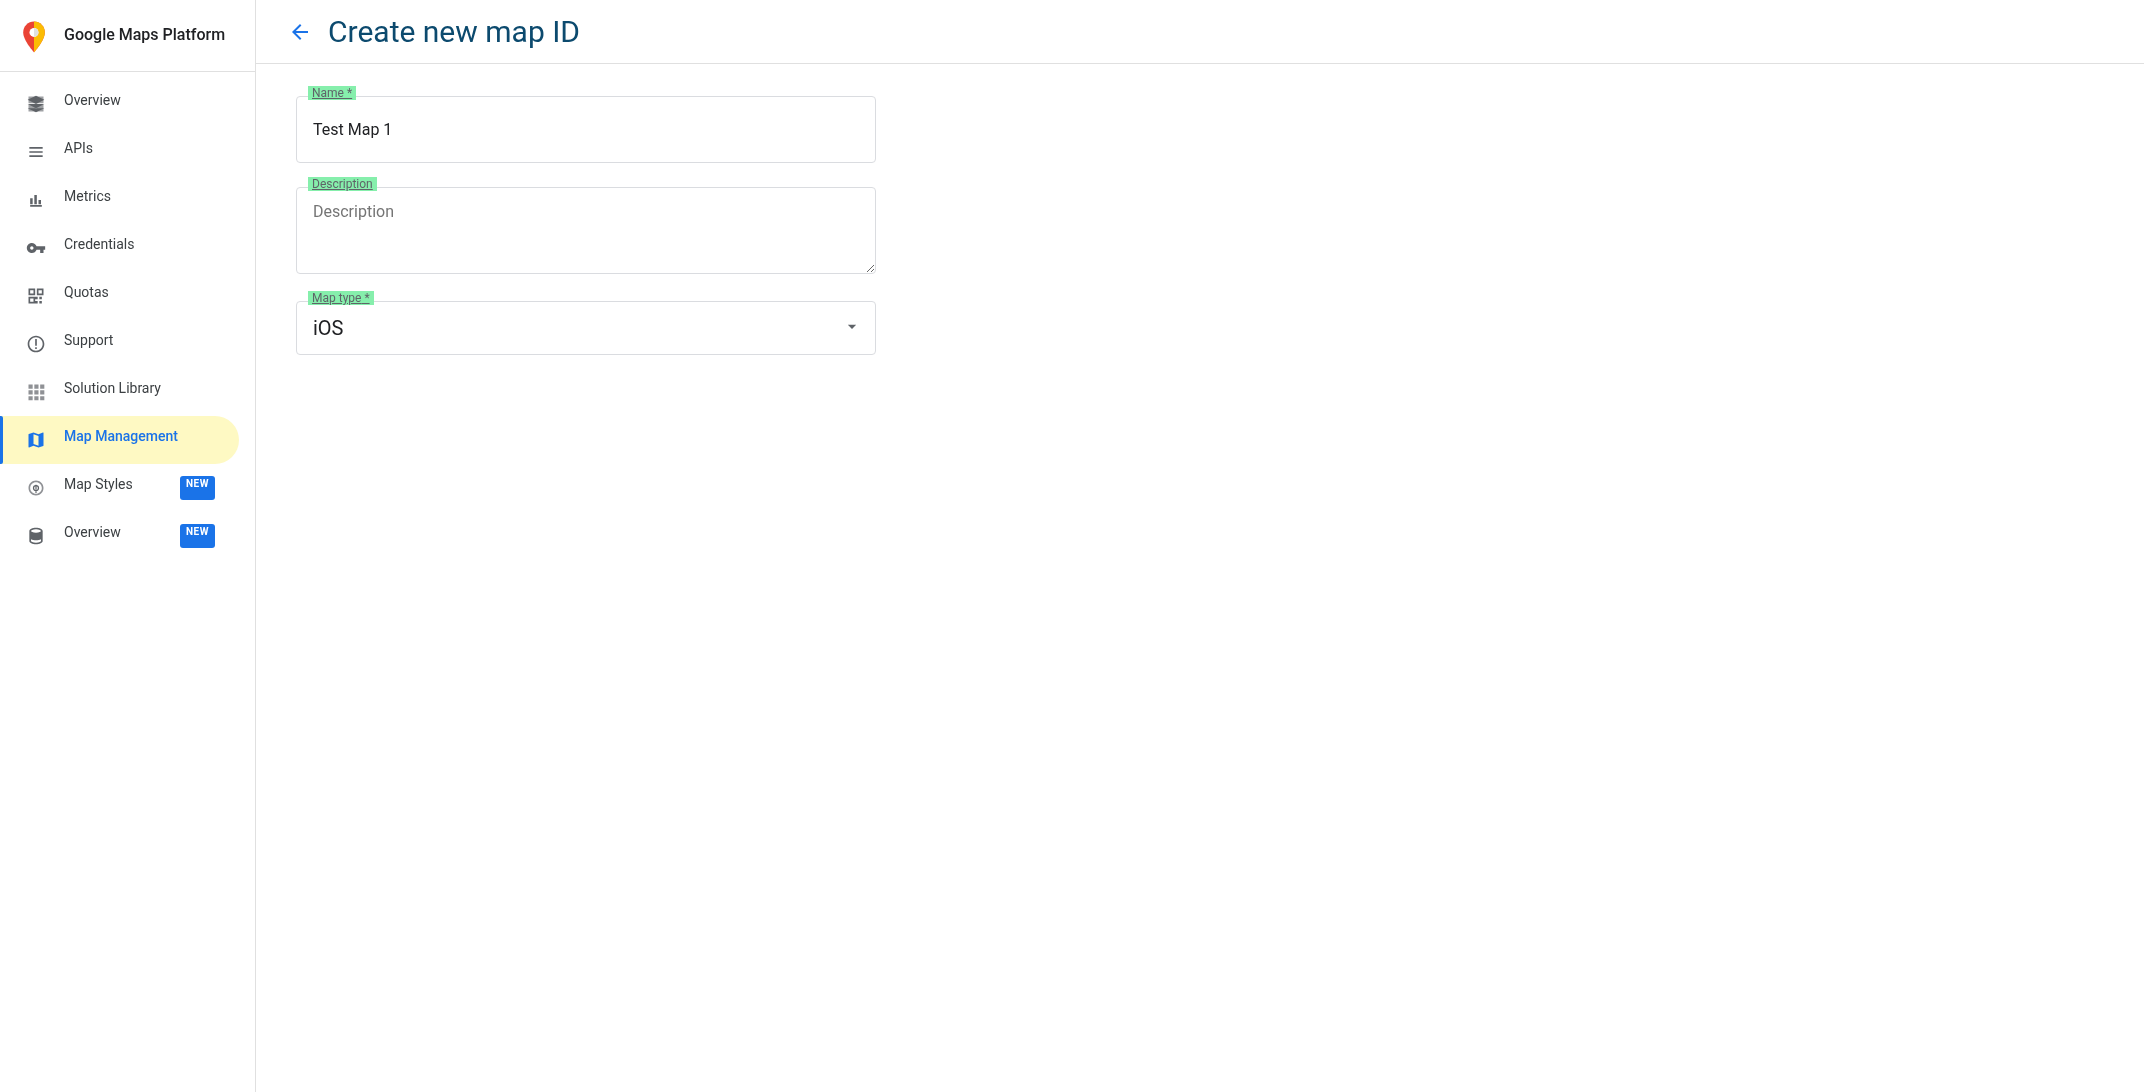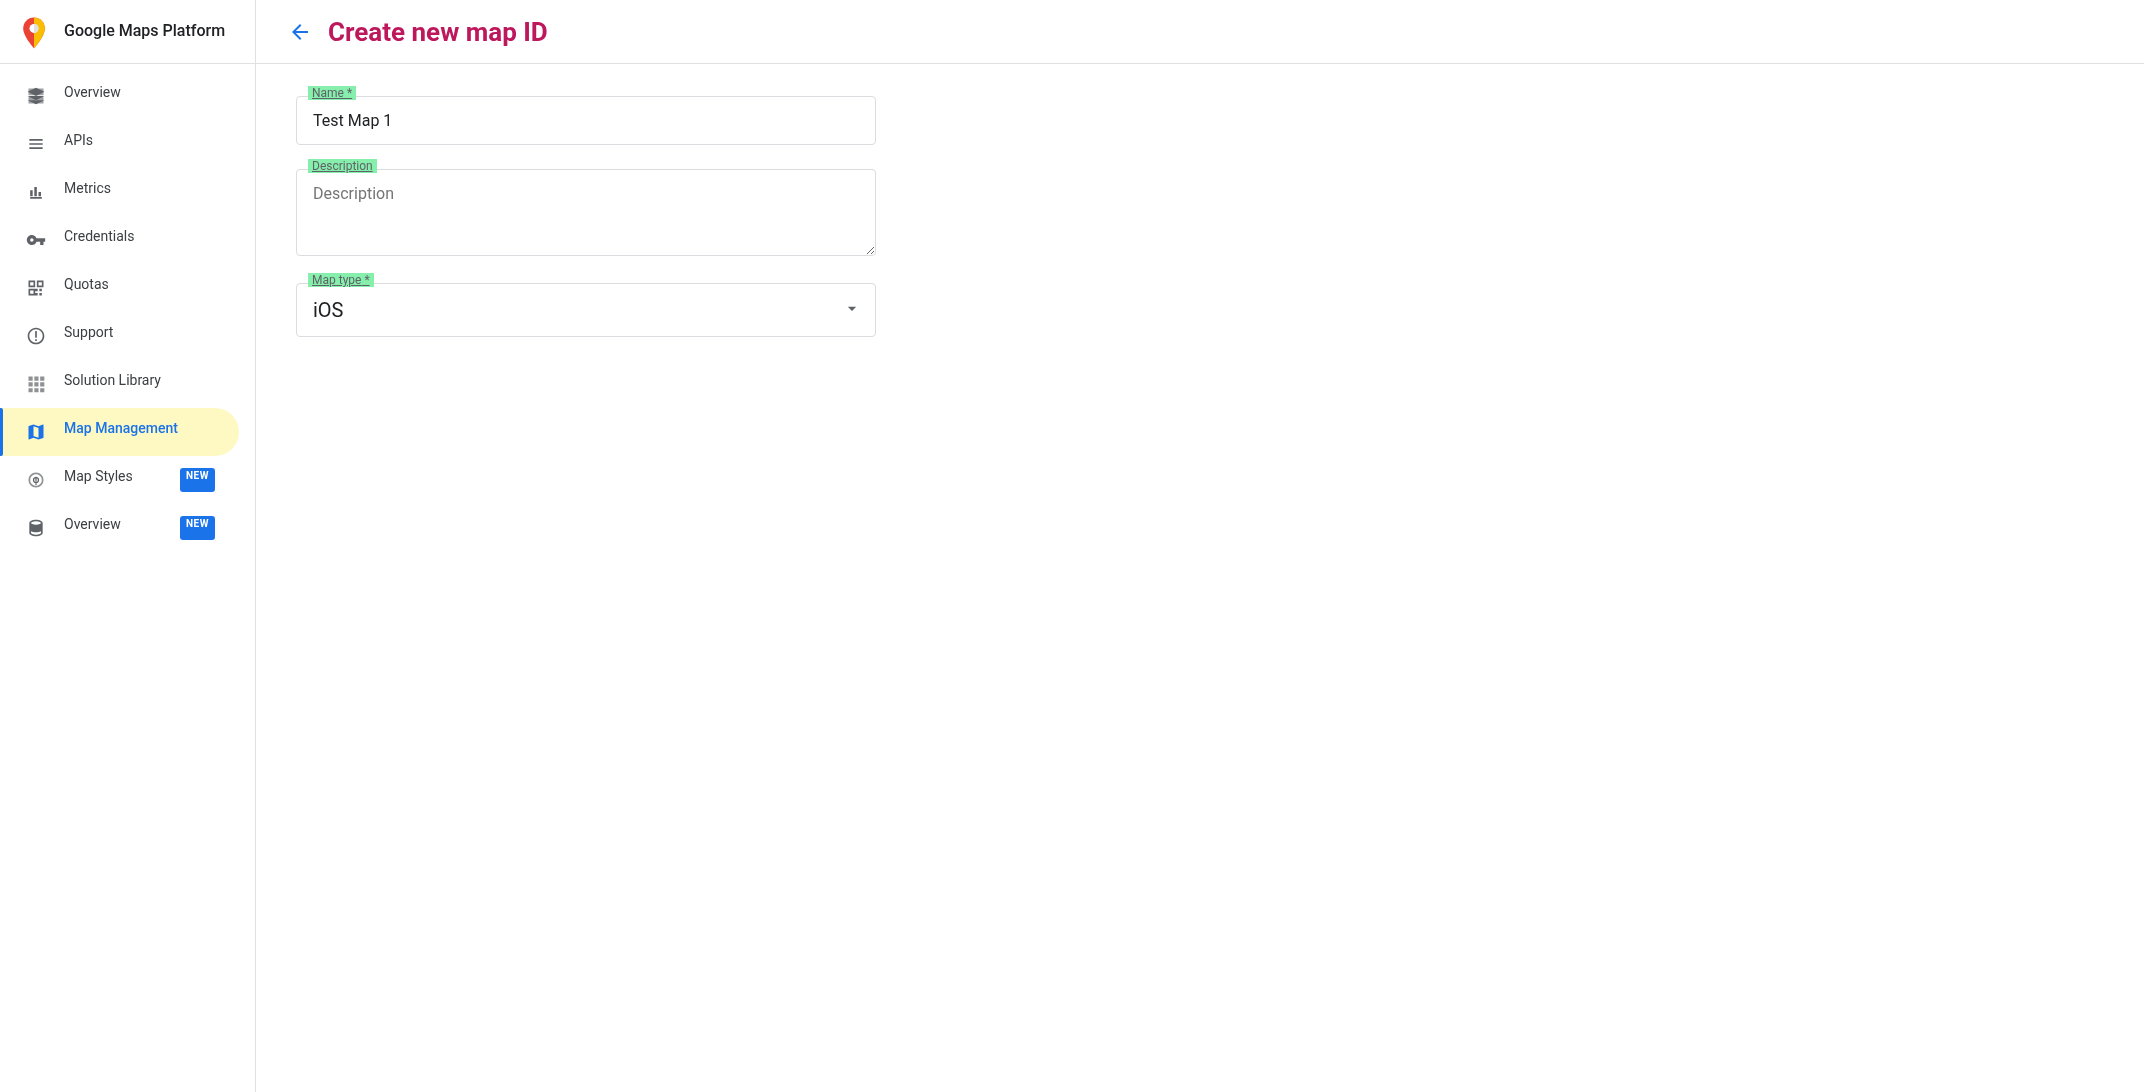--- a/index.html
+++ b/index.html
@@ -27,21 +27,21 @@
       flex-direction: column;
       height: 100vh;
       overflow-y: auto;
     }
 
     .sidebar-header {
       display: flex;
       align-items: center;
       padding: 12px 16px;
       border-bottom: 1px solid #e0e0e0;
-      height: 64px;
+      height: 72px;
     }
 
     .logo-icon {
       width: 36px;
       height: 36px;
       margin-right: 12px;
       flex-shrink: 0;
     }
 
     .sidebar-title {
@@ -143,23 +143,23 @@
       align-items: center;
       justify-content: center;
       width: 40px;
       height: 40px;
       border-radius: 50%;
       margin-right: 8px;
       transition: background 0.15s;
     }
 
     .page-title {
-      font-size: 26px;
-      font-weight: 700;
-      color: #be185d;
+      font-size: 30px;
+      font-weight: 400;
+      color: #0c4a6e;
     }
 
     .main-body {
       flex: 1;
       padding: 32px 40px;
       overflow-y: auto;
     }
 
     
     .form-container {
@@ -182,21 +182,21 @@
       z-index: 1;
       text-decoration: underline;
     }
 
     .field-label.required::after {
       content: ' *';
     }
 
     .text-input {
       width: 100%;
-      padding: 14px 16px;
+      padding: 23px 16px;
       border: 1px solid #dadce0;
       border-radius: 4px;
       font-size: 16px;
       color: #202124;
       background: #fff;
       outline: none;
       font-family: inherit;
       transition: border-color 0.15s;
     }
 

